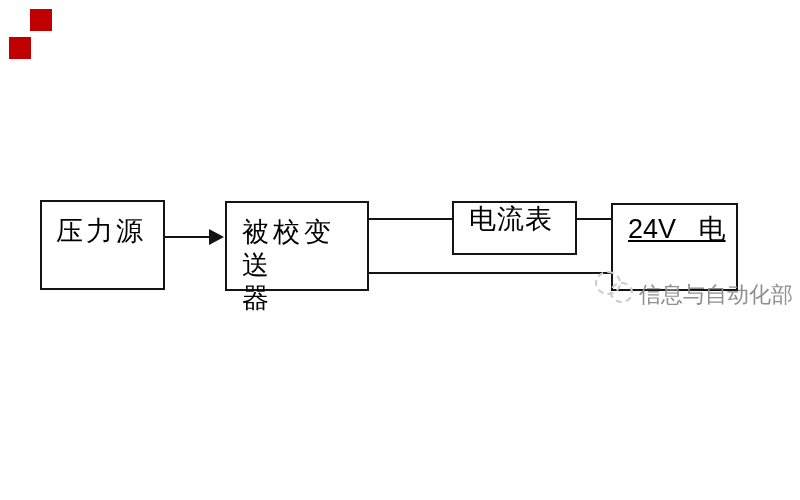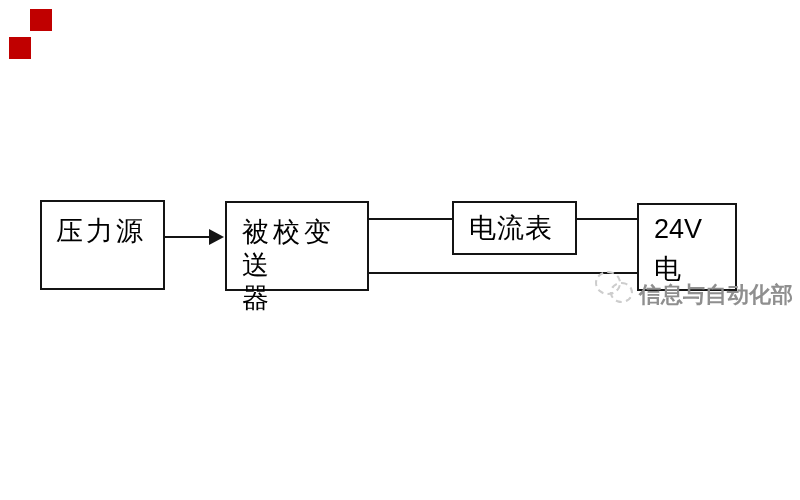--- a/index.html
+++ b/index.html
@@ -24,22 +24,22 @@
     position: absolute;
     border: 2px solid #141414;
     background: #ffffff;
     color: #000000;
     font-size: 27px;
     line-height: 33px;
   }
   .box-pressure    { left: 40px;  top: 200px; width: 125px; height: 90px; padding: 13px 16px 0 14px; letter-spacing: 3px; }
   .box-transmitter { left: 225px; top: 201px; width: 144px; height: 90px; padding: 13px 16px 0 15px; letter-spacing: 4px; }
   .box-ammeter     { left: 452px; top: 201px; width: 125px; height: 54px; padding: 0 0 0 15px; letter-spacing: 1px;
-                     display: flex; align-items: center; }
-  .box-power       { left: 637px; top: 203px; width: 100px; height: 88px; padding: 4px 0 0 15px; line-height: 40px; }
+                     display: flex; }
+  .box-power       { left: 611px; top: 203px; width: 127px; height: 88px; padding: 4px 0 0 15px; line-height: 40px; text-decoration: underline; }
   .box-power .line1 { word-spacing: 15px; }
 
   
   .connector { position: absolute; height: 2px; background: #141414; }
   .conn-arrow   { left: 164px; top: 236px; width: 47px; }
   .conn-top-1   { left: 368px; top: 218px; width: 84px; }
   .conn-top-2   { left: 576px; top: 218px; width: 61px; }
   .conn-bottom  { left: 368px; top: 272px; width: 269px; }
 
   .arrow-head {
@@ -52,21 +52,21 @@
 
   
   .watermark { position: absolute; left: 595px; top: 268px; display: flex; align-items: flex-start; }
   .wm-logo { position: relative; width: 44px; height: 38px; }
   .wm-circle { position: absolute; border: 2px dashed #cdcdcd; border-radius: 50%; background: transparent; }
   .wm-c1 { left: 0px;  top: 3px;  width: 26px; height: 24px; }
   .wm-c2 { left: 15px; top: 14px; width: 23px; height: 21px; }
   .wm-text {
     margin-top: 12px;
     font-size: 22px;
-    font-weight: 700;
+    font-weight: 400;
     color: #8f8f8f;
     letter-spacing: 0px;
     white-space: nowrap;
   }
 </style>
 </head>
 <body>
 
 <div class="canvas">
 

